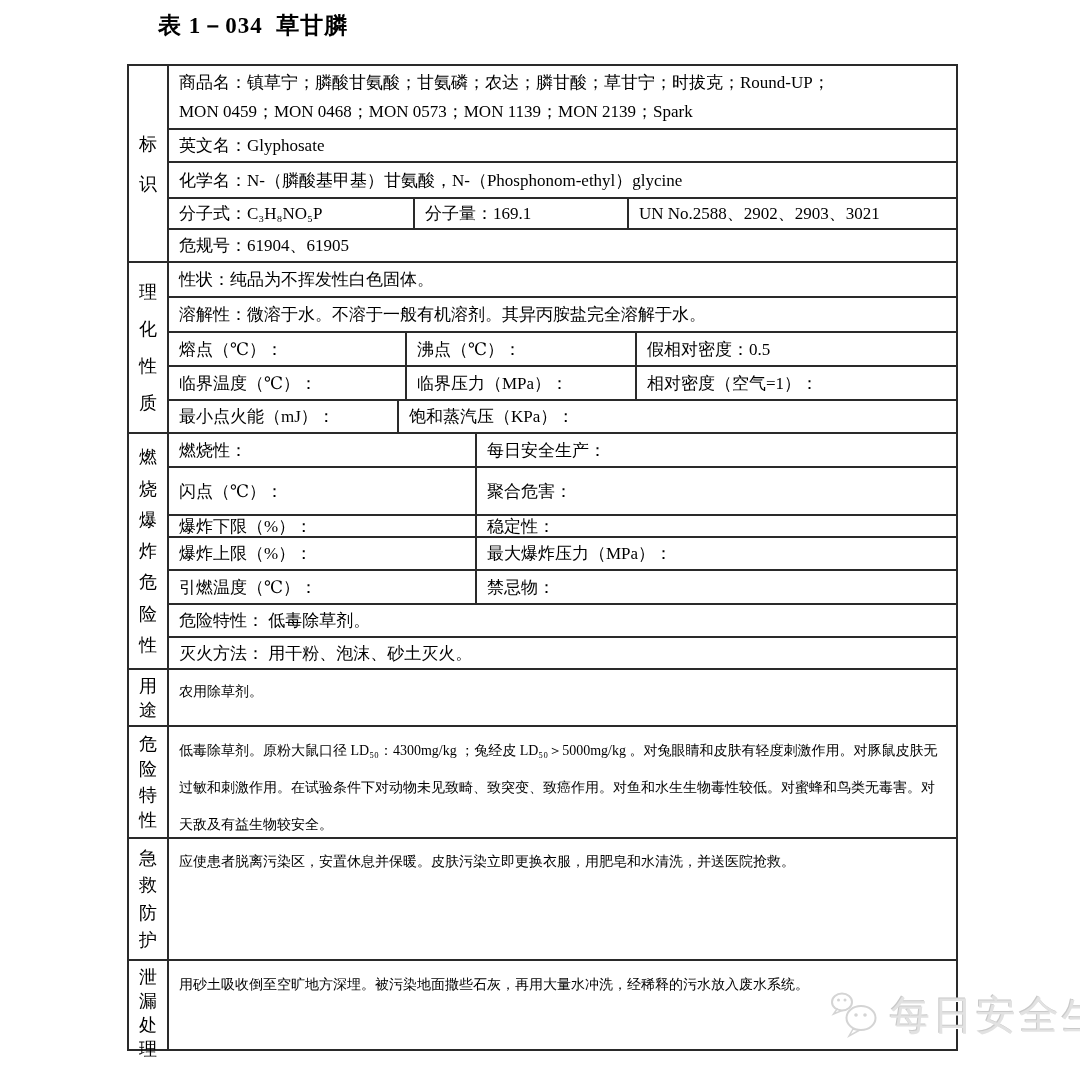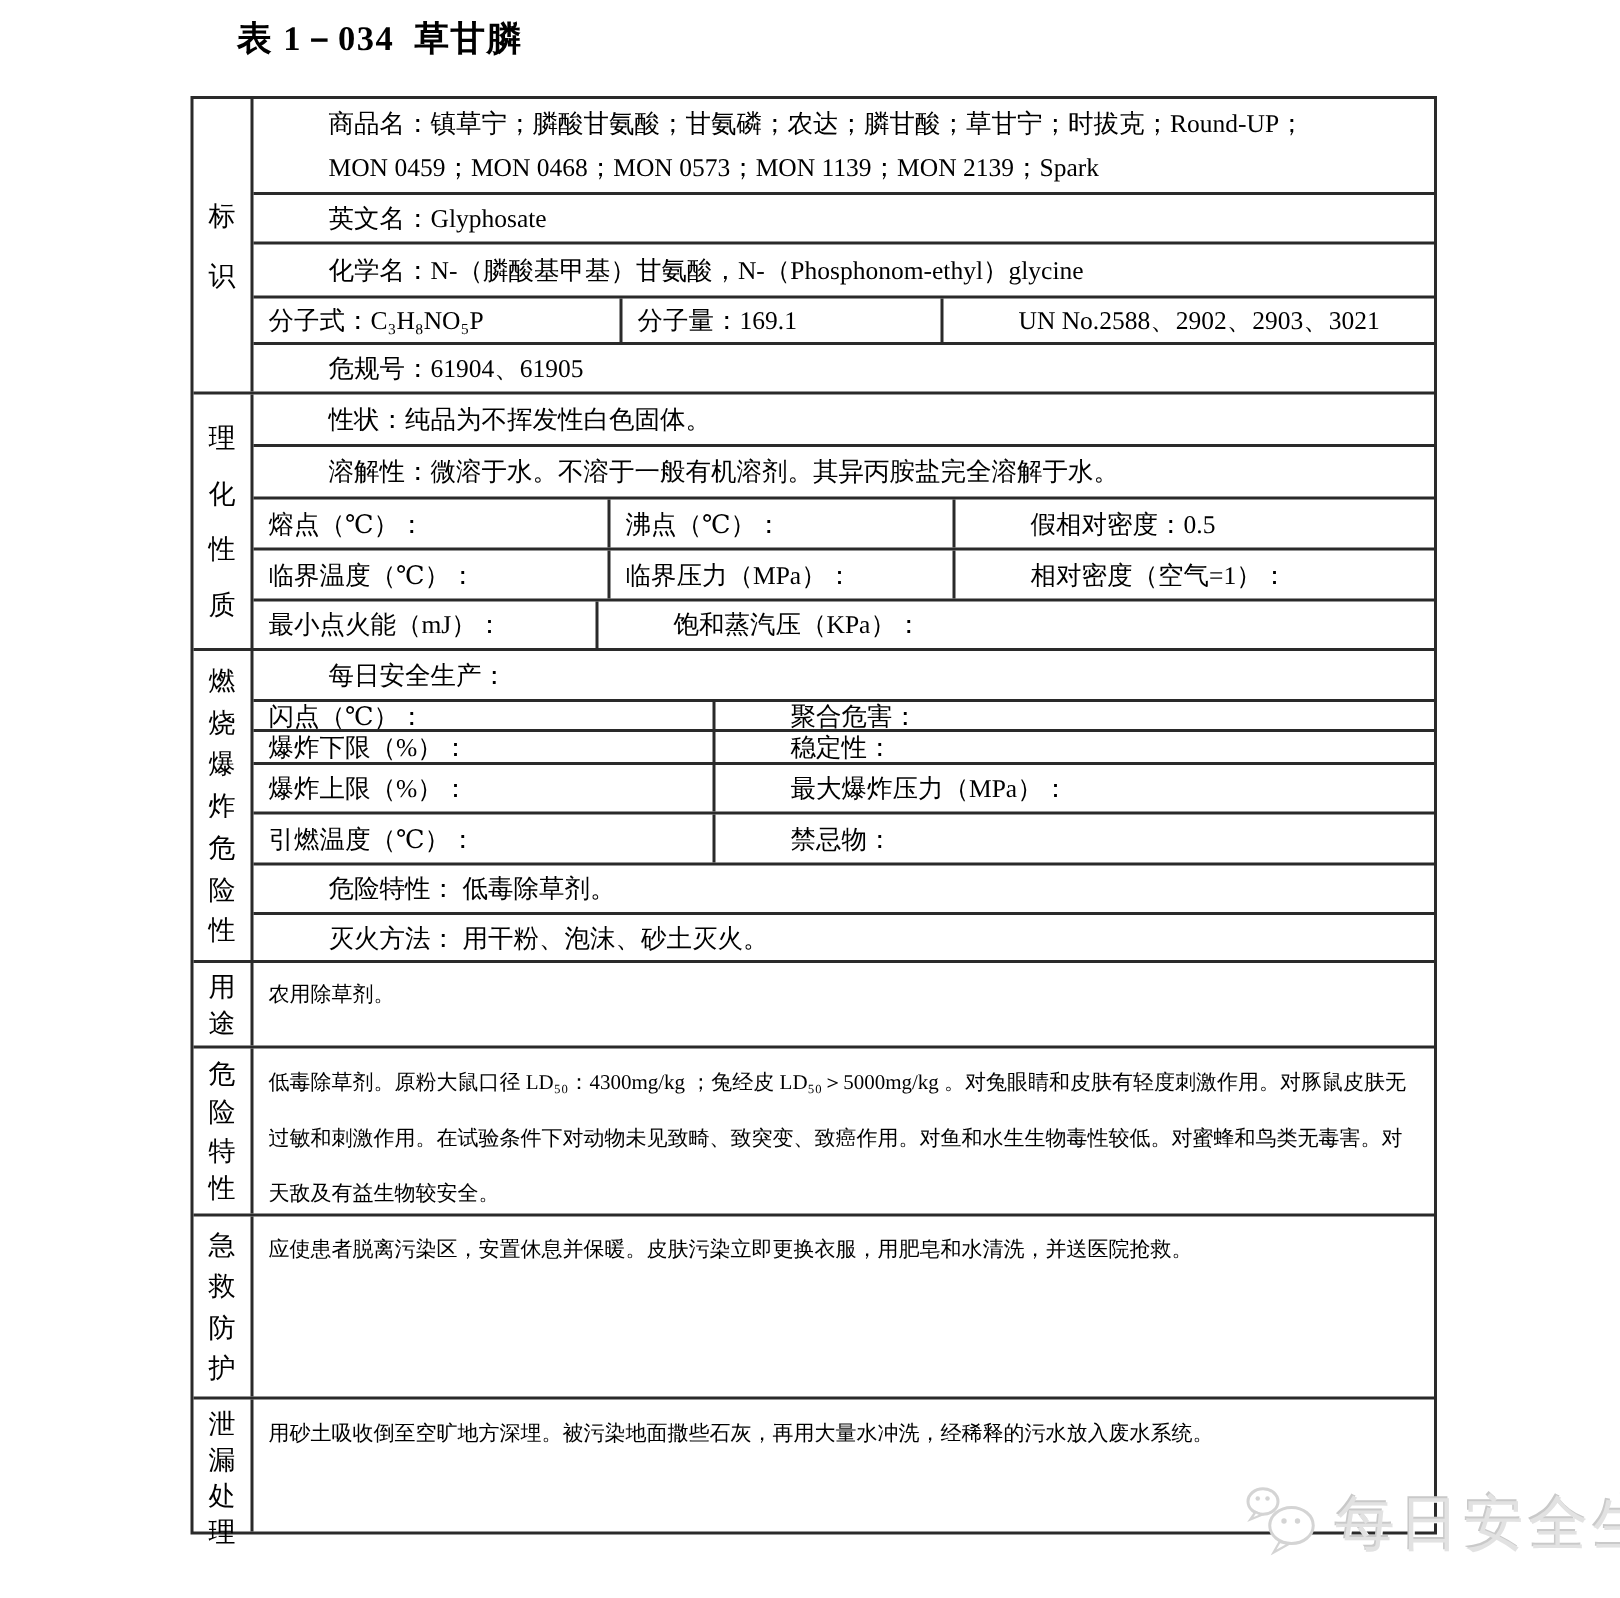--- a/index.html
+++ b/index.html
@@ -23,21 +23,21 @@
     font-size:18px;padding:4px 0;
   }
   .side.compact{justify-content:center;gap:16px;}
   .content{flex:1;display:flex;flex-direction:column;min-width:0;}
   .row{display:flex;border-bottom:2px solid #2a2a2a;box-sizing:border-box;align-items:stretch;}
   .row:last-child{border-bottom:none;}
   .cell{
     display:flex;align-items:center;padding:2px 10px;font-size:17px;
     border-right:2px solid #2a2a2a;box-sizing:border-box;min-width:0;white-space:nowrap;overflow:hidden;
   }
-  .cell:last-child{border-right:none;flex:1;margin-left:40px;}
+  .cell:last-child{border-right:none;flex:1;}
   .two-line{flex-direction:column;align-items:flex-start;justify-content:center;line-height:29px;}
   .para{
     font-size:14px;line-height:37px;padding:5px 12px 2px 10px;box-sizing:border-box;
     word-break:break-word;overflow:hidden;
   }
   .watermark{
     position:absolute;left:828px;top:988px;display:flex;align-items:center;gap:6px;z-index:5;
   }
   .watermark-text{
     font-family:"Liberation Sans","DejaVu Sans",sans-serif;font-size:40px;letter-spacing:3px;
@@ -118,23 +118,24 @@
         <span>燃</span>
         <span>烧</span>
         <span>爆</span>
         <span>炸</span>
         <span>危</span>
         <span>险</span>
         <span>性</span>
       </div>
       <div class="content">
         <div class="row" style="height:34px">
+          <div class="cell" style="flex:0 0 308px">燃烧性：</div>
           <div class="cell">每日安全生产：</div>
         </div>
-        <div class="row" style="height:20px">
+        <div class="row" style="height:48px">
           <div class="cell" style="flex:0 0 308px">闪点（℃）：</div>
           <div class="cell">聚合危害：</div>
         </div>
         <div class="row" style="height:22px">
           <div class="cell" style="flex:0 0 308px">爆炸下限（%）：</div>
           <div class="cell">稳定性：</div>
         </div>
         <div class="row" style="height:33px">
           <div class="cell" style="flex:0 0 308px">爆炸上限（%）：</div>
           <div class="cell">最大爆炸压力（MPa）：</div>

